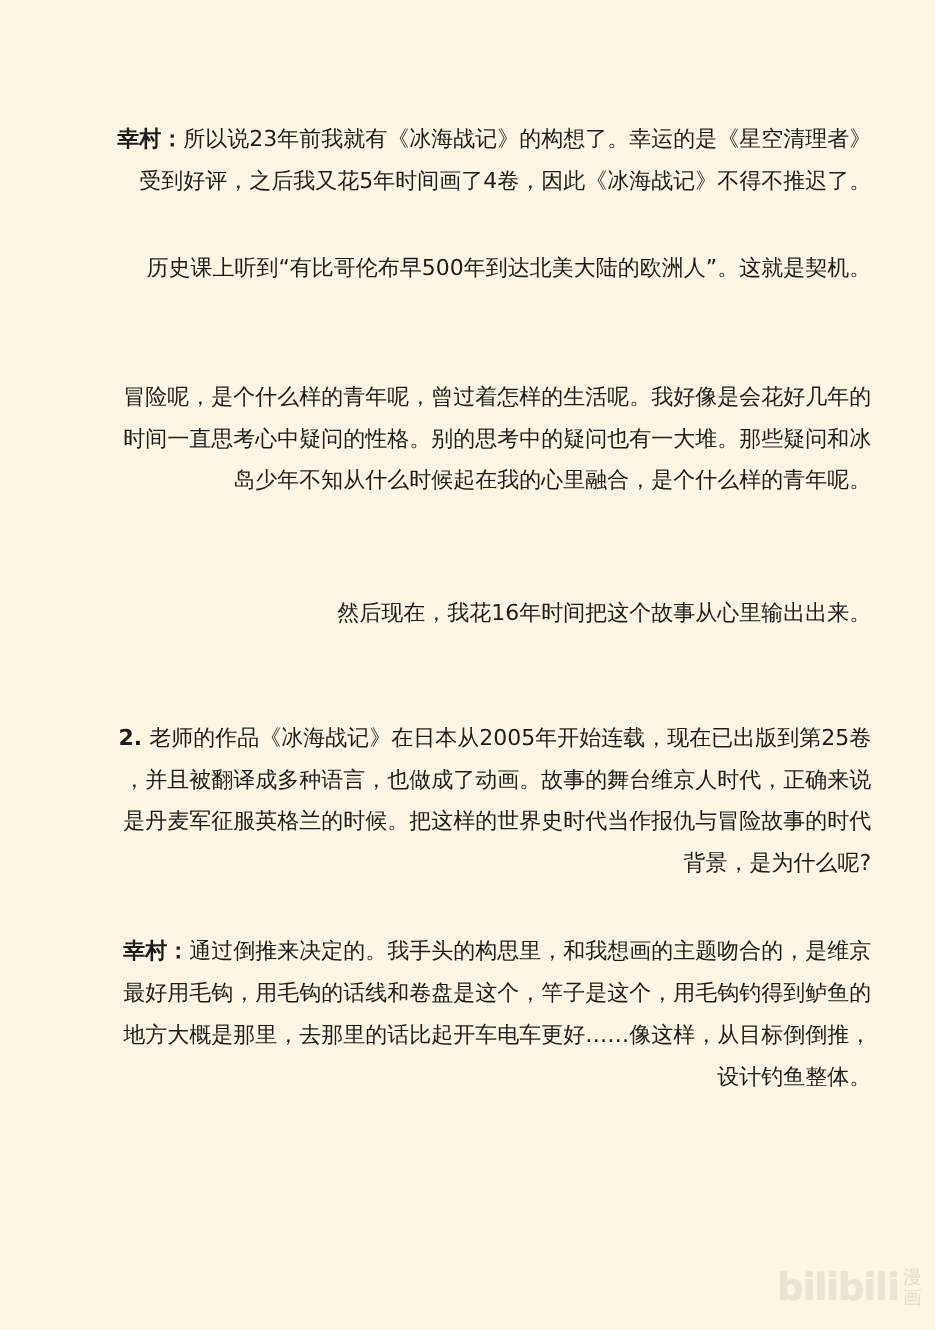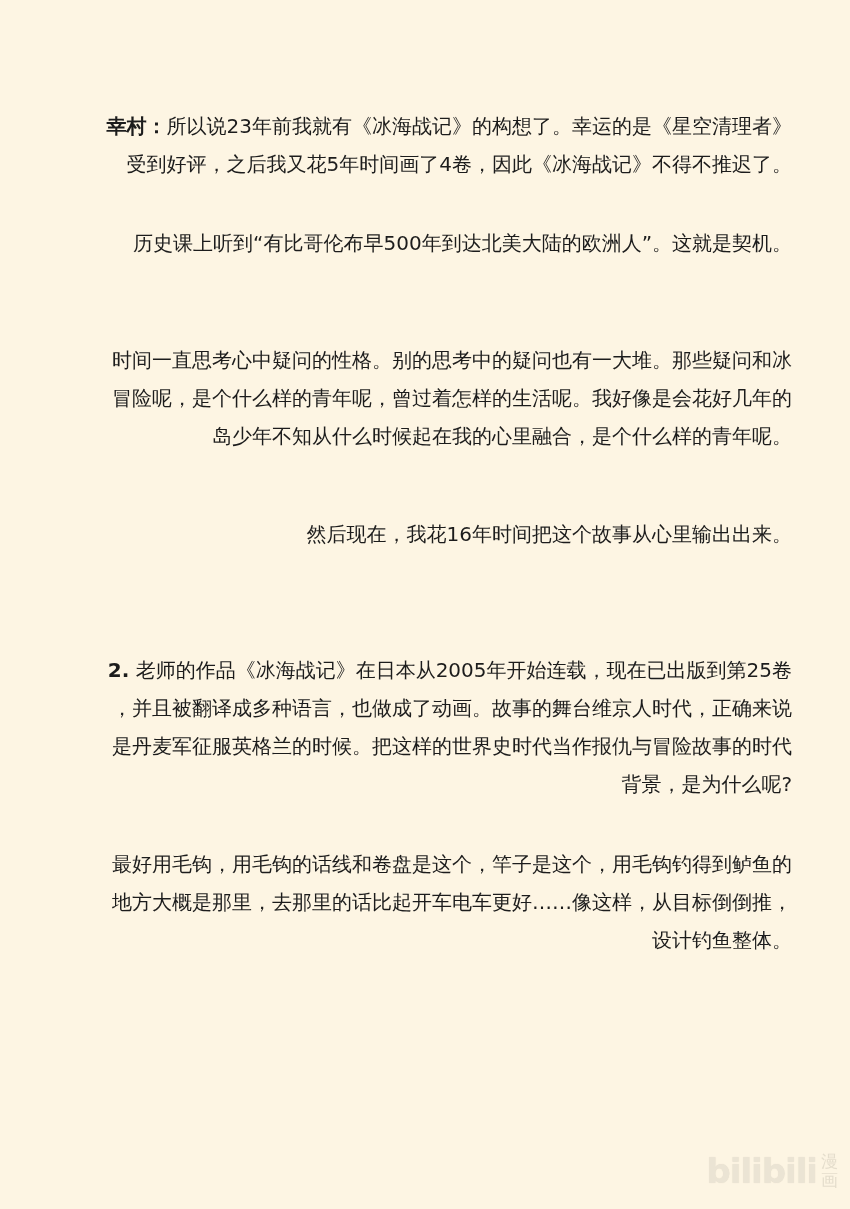--- a/index.html
+++ b/index.html
@@ -74,37 +74,38 @@
   <div class="para" style="top:107px;">
     <span class="line"><span class="speaker">幸村：</span><span>所以说23年前我就有《冰海战记》的构想了。幸运的是《星空清理者》</span></span>
     <span class="line">受到好评，之后我又花5年时间画了4卷，因此《冰海战记》不得不推迟了。</span>
   </div>
 
   <div class="para" style="top:224px;">
     <span class="line">历史课上听到“有比哥伦布早500年到达北美大陆的欧洲人”。这就是契机。</span>
   </div>
 
   <div class="para" style="top:341px;">
+    <span class="line">冒险呢，是个什么样的青年呢，曾过着怎样的生活呢。我好像是会花好几年的</span>
     <span class="line">时间一直思考心中疑问的性格。别的思考中的疑问也有一大堆。那些疑问和冰</span>
-    <span class="line">冒险呢，是个什么样的青年呢，曾过着怎样的生活呢。我好像是会花好几年的</span>
     <span class="line">岛少年不知从什么时候起在我的心里融合，是个什么样的青年呢。</span>
   </div>
 
-  <div class="para" style="top:515px;">
+  <div class="para" style="top:538px;">
     <span class="line">然后现在，我花16年时间把这个故事从心里输出出来。</span>
   </div>
 
   <div class="para" style="top:651px;">
     <span class="line"><span class="qnum">2.</span><span> 老师的作品《冰海战记》在日本从2005年开始连载，现在已出版到第25卷</span></span>
     <span class="line">，并且被翻译成多种语言，也做成了动画。故事的舞台维京人时代，正确来说</span>
     <span class="line">是丹麦军征服英格兰的时候。把这样的世界史时代当作报仇与冒险故事的时代</span>
     <span class="line">背景，是为什么呢?</span>
   </div>
 
   <div class="para" style="top:845px;">
+    <span class="line"><span class="speaker">幸村：</span><span>通过倒推来决定的。我手头的构思里，和我想画的主题吻合的，是维京</span></span>
     <span class="line">最好用毛钩，用毛钩的话线和卷盘是这个，竿子是这个，用毛钩钓得到鲈鱼的</span>
     <span class="line">地方大概是那里，去那里的话比起开车电车更好……像这样，从目标倒倒推，</span>
     <span class="line">设计钓鱼整体。</span>
   </div>
 
 </div>
 
 <div class="watermark">
   <span class="wm-logo">bilibili</span>
   <span class="wm-side">

